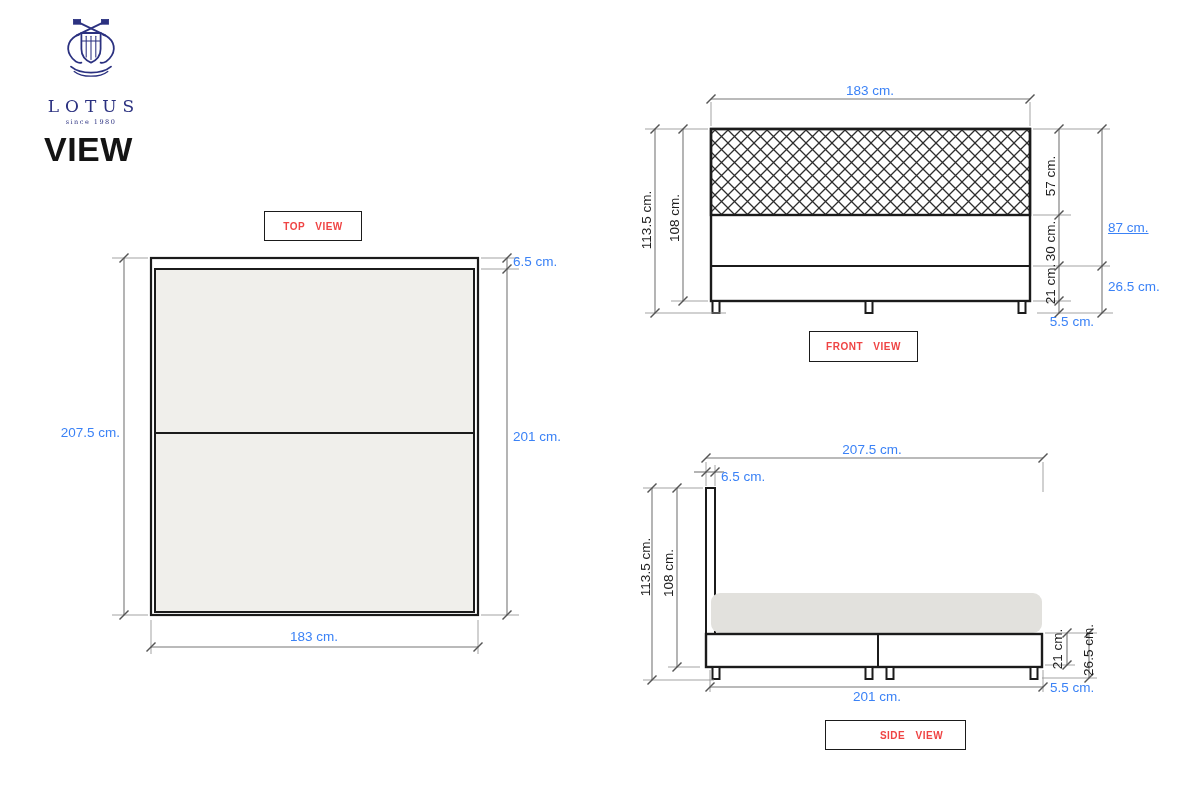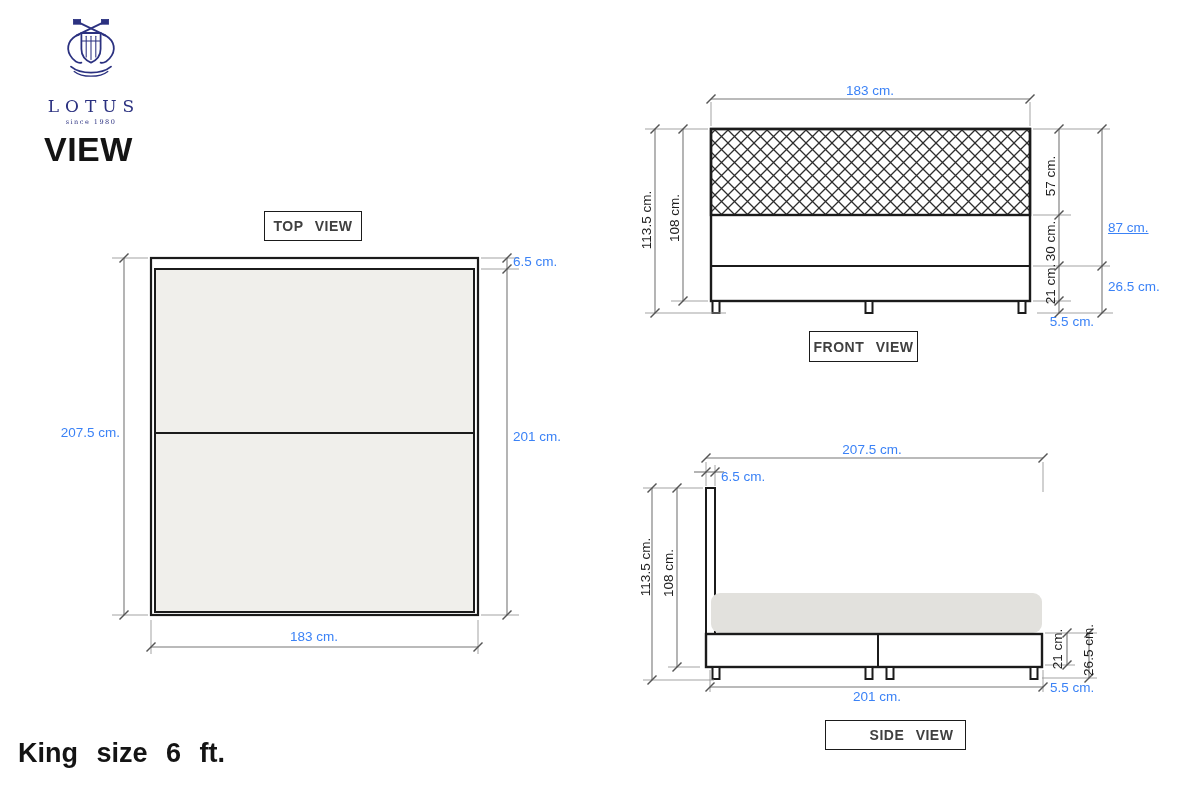--- a/index.html
+++ b/index.html
@@ -16,22 +16,22 @@
   .dim.c { text-align:center; }
   .dim.r { text-align:right; }
   .vdim {
     position:absolute; font-size:13.5px; line-height:16px; color:#1d1d1d;
     width:70px; text-align:center; transform:rotate(-90deg);
     white-space:nowrap;
   }
   .viewbox {
     position:absolute; border:1.7px solid #1b1b1b; background:#ffffff;
     display:flex; align-items:center; justify-content:center;
-    font-size:14px; font-weight:bold; letter-spacing:.5px; word-spacing:7px;
-    color:#404040;
+    font-size:10px; font-weight:bold; letter-spacing:.5px; word-spacing:7px;
+    color:#ef4444;
   }
   .logo-wrap { position:absolute; left:36px; top:16px; width:110px; text-align:center; }
   .logo-name {
     font-family:"DejaVu Serif", serif; font-size:17px; letter-spacing:6px;
     color:#2b3180; margin-top:2px; padding-left:6px;
   }
   .logo-tagline {
     font-family:"DejaVu Serif", serif; font-size:6.5px; letter-spacing:1.5px;
     color:#2b3180; margin-top:2px;
   }
@@ -200,21 +200,20 @@
         <path d="M60 22 C72 26 77 38 71 48 C67 55 61 58 57 57"></path>
         <path d="M20 62 C32 72 58 72 70 62"></path>
         <path d="M24 68 C34 76 56 76 66 68" stroke-width="1.6"></path>
       </g>
     </svg>
     <div class="logo-name">LOTUS</div>
     <div class="logo-tagline">since 1980</div>
   </div>
 
   <div class="model-name">VIEW</div>
-  <div class="size-caption">King size 6 ft.</div>
 
   <div class="viewbox" style="left:264px; top:211px; width:96px; height:28px;">TOP VIEW</div>
   <div class="dim r" style="left:40px; top:425px; width:80px;">207.5 cm.</div>
   <div class="dim" style="left:513px; top:254px;">6.5 cm.</div>
   <div class="dim" style="left:513px; top:429px;">201 cm.</div>
   <div class="dim c" style="left:264px; top:629px; width:100px;">183 cm.</div>
 
   <div class="viewbox" style="left:809px; top:331px; width:107px; height:29px;">FRONT VIEW</div>
   <div class="dim c" style="left:820px; top:83px; width:100px;">183 cm.</div>
   <div class="vdim" style="left:612px; top:212px;">113.5 cm.</div>

